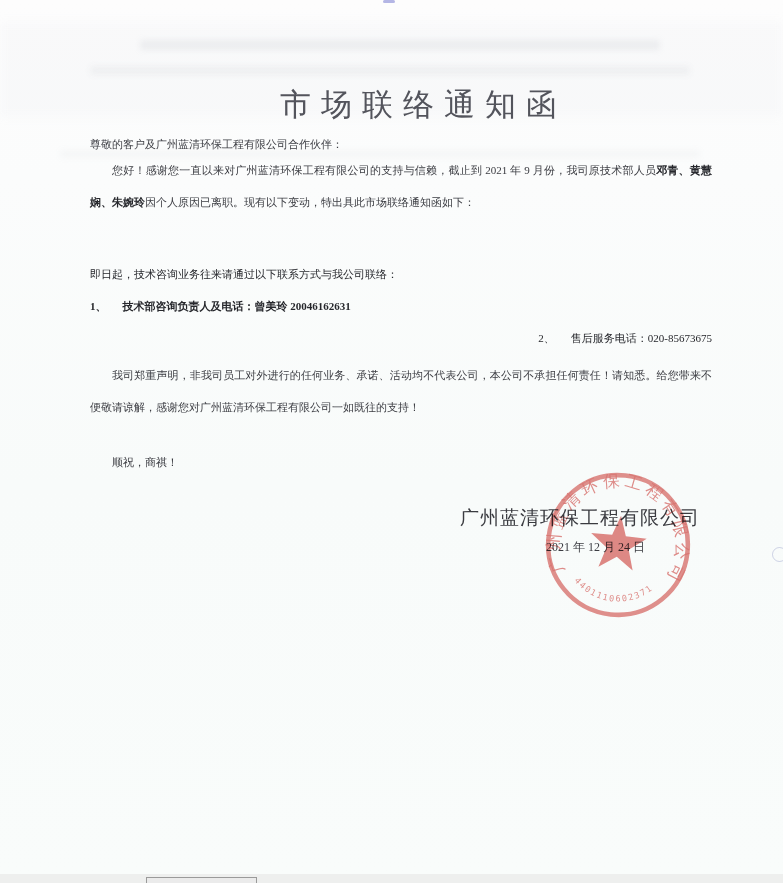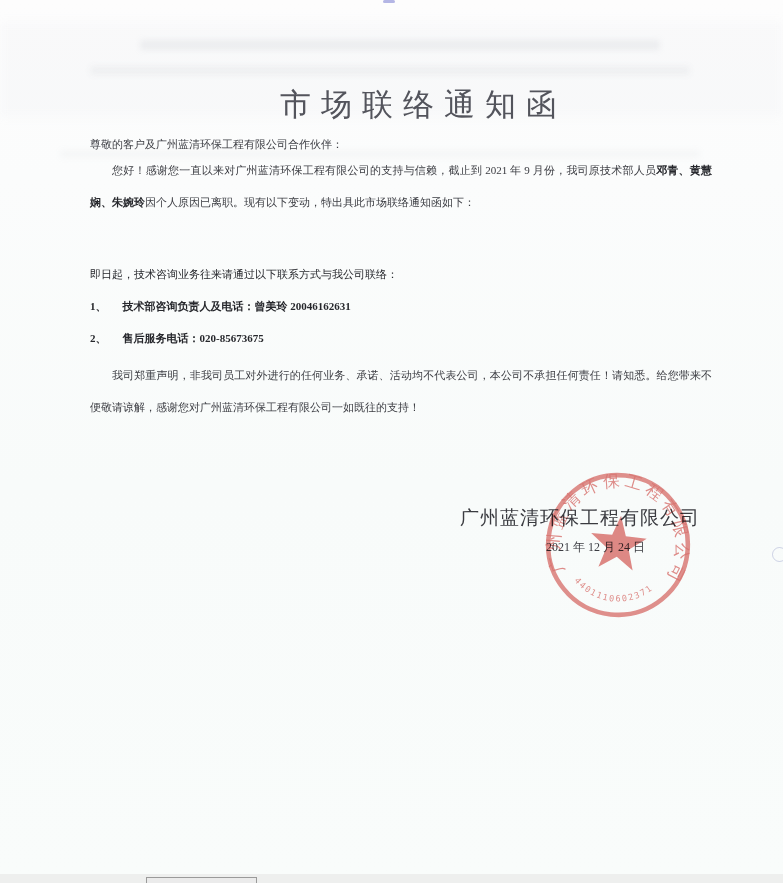--- a/index.html
+++ b/index.html
@@ -21,21 +21,21 @@
     position:absolute;top:84px;left:0;right:0;text-align:center;
     transform:translateX(32px);
     font-size:31px;letter-spacing:10px;color:#53545c;font-weight:500;
   }
   .content{position:absolute;left:90px;width:622px;color:#3b3c42;font-size:11px;line-height:32px;}
   .salutation{top:128px;}
   .para1{top:154px;text-indent:2em;text-align:justify;}
   .para1 .names{font-weight:700;color:#27282d;}
   .notice{top:258px;font-weight:400;color:#26272c;}
   .item1{top:290px;font-weight:700;color:#26272c;}
-  .item2{top:322px;font-weight:700;color:#26272c;}
+  .item2{top:322px;font-weight:400;color:#26272c;text-align:right;}
   .item-num{display:inline-block;margin-right:16px;}
   .para2{top:359px;text-indent:2em;text-align:justify;}
   .closing{top:446px;text-indent:2em;}
   .sign-line{position:absolute;top:505px;left:0;right:83px;text-align:right;
     font-size:19px;letter-spacing:1px;color:#3a3b40;}
   .date-line{position:absolute;top:539px;left:0;right:138px;text-align:right;
     font-size:12px;color:#3b3c42;}
   .seal{
     position:absolute;left:532px;top:459px;width:172px;height:172px;
     transform:rotate(6deg);mix-blend-mode:multiply;opacity:0.88;
@@ -63,20 +63,21 @@
   <div class="content para1"><span>您好！感谢您一直以来对广州蓝清环保工程有限公司的支持与信赖，截止到 2021 年 9 月份，我司原技术部人员</span><span class="names">邓青、黄慧娴、朱婉玲</span><span>因个人原因已离职。现有以下变动，特出具此市场联络通知函如下：</span></div>
 
   <div class="content notice">即日起，技术咨询业务往来请通过以下联系方式与我公司联络：</div>
 
   <div class="content item1"><span class="item-num">1、</span><span>技术部咨询负责人及电话：曾美玲 20046162631</span></div>
 
   <div class="content item2"><span class="item-num">2、</span><span>售后服务电话：020-85673675</span></div>
 
   <div class="content para2">我司郑重声明，非我司员工对外进行的任何业务、承诺、活动均不代表公司，本公司不承担任何责任！请知悉。给您带来不便敬请谅解，感谢您对广州蓝清环保工程有限公司一如既往的支持！</div>
 
+  <div class="content closing">顺祝，商祺！</div>
 
   <div class="sign-line">广州蓝清环保工程有限公司</div>
   <div class="date-line">2021 年 12 月 24 日</div>
 
   <svg class="seal" viewBox="0 0 170 170">
     <defs>
       <path id="sealTop" d="M 40.6,122.3 A 58,58 0 1 1 129.4,122.3" fill="none"></path>
       <path id="sealBottom" d="M 35.6,111.3 A 56,56 0 0 0 134.4,111.3" fill="none"></path>
     </defs>
     <circle cx="85" cy="85" r="69" fill="none" stroke-width="4.5" opacity="0.8" stroke="#da625e"></circle>

